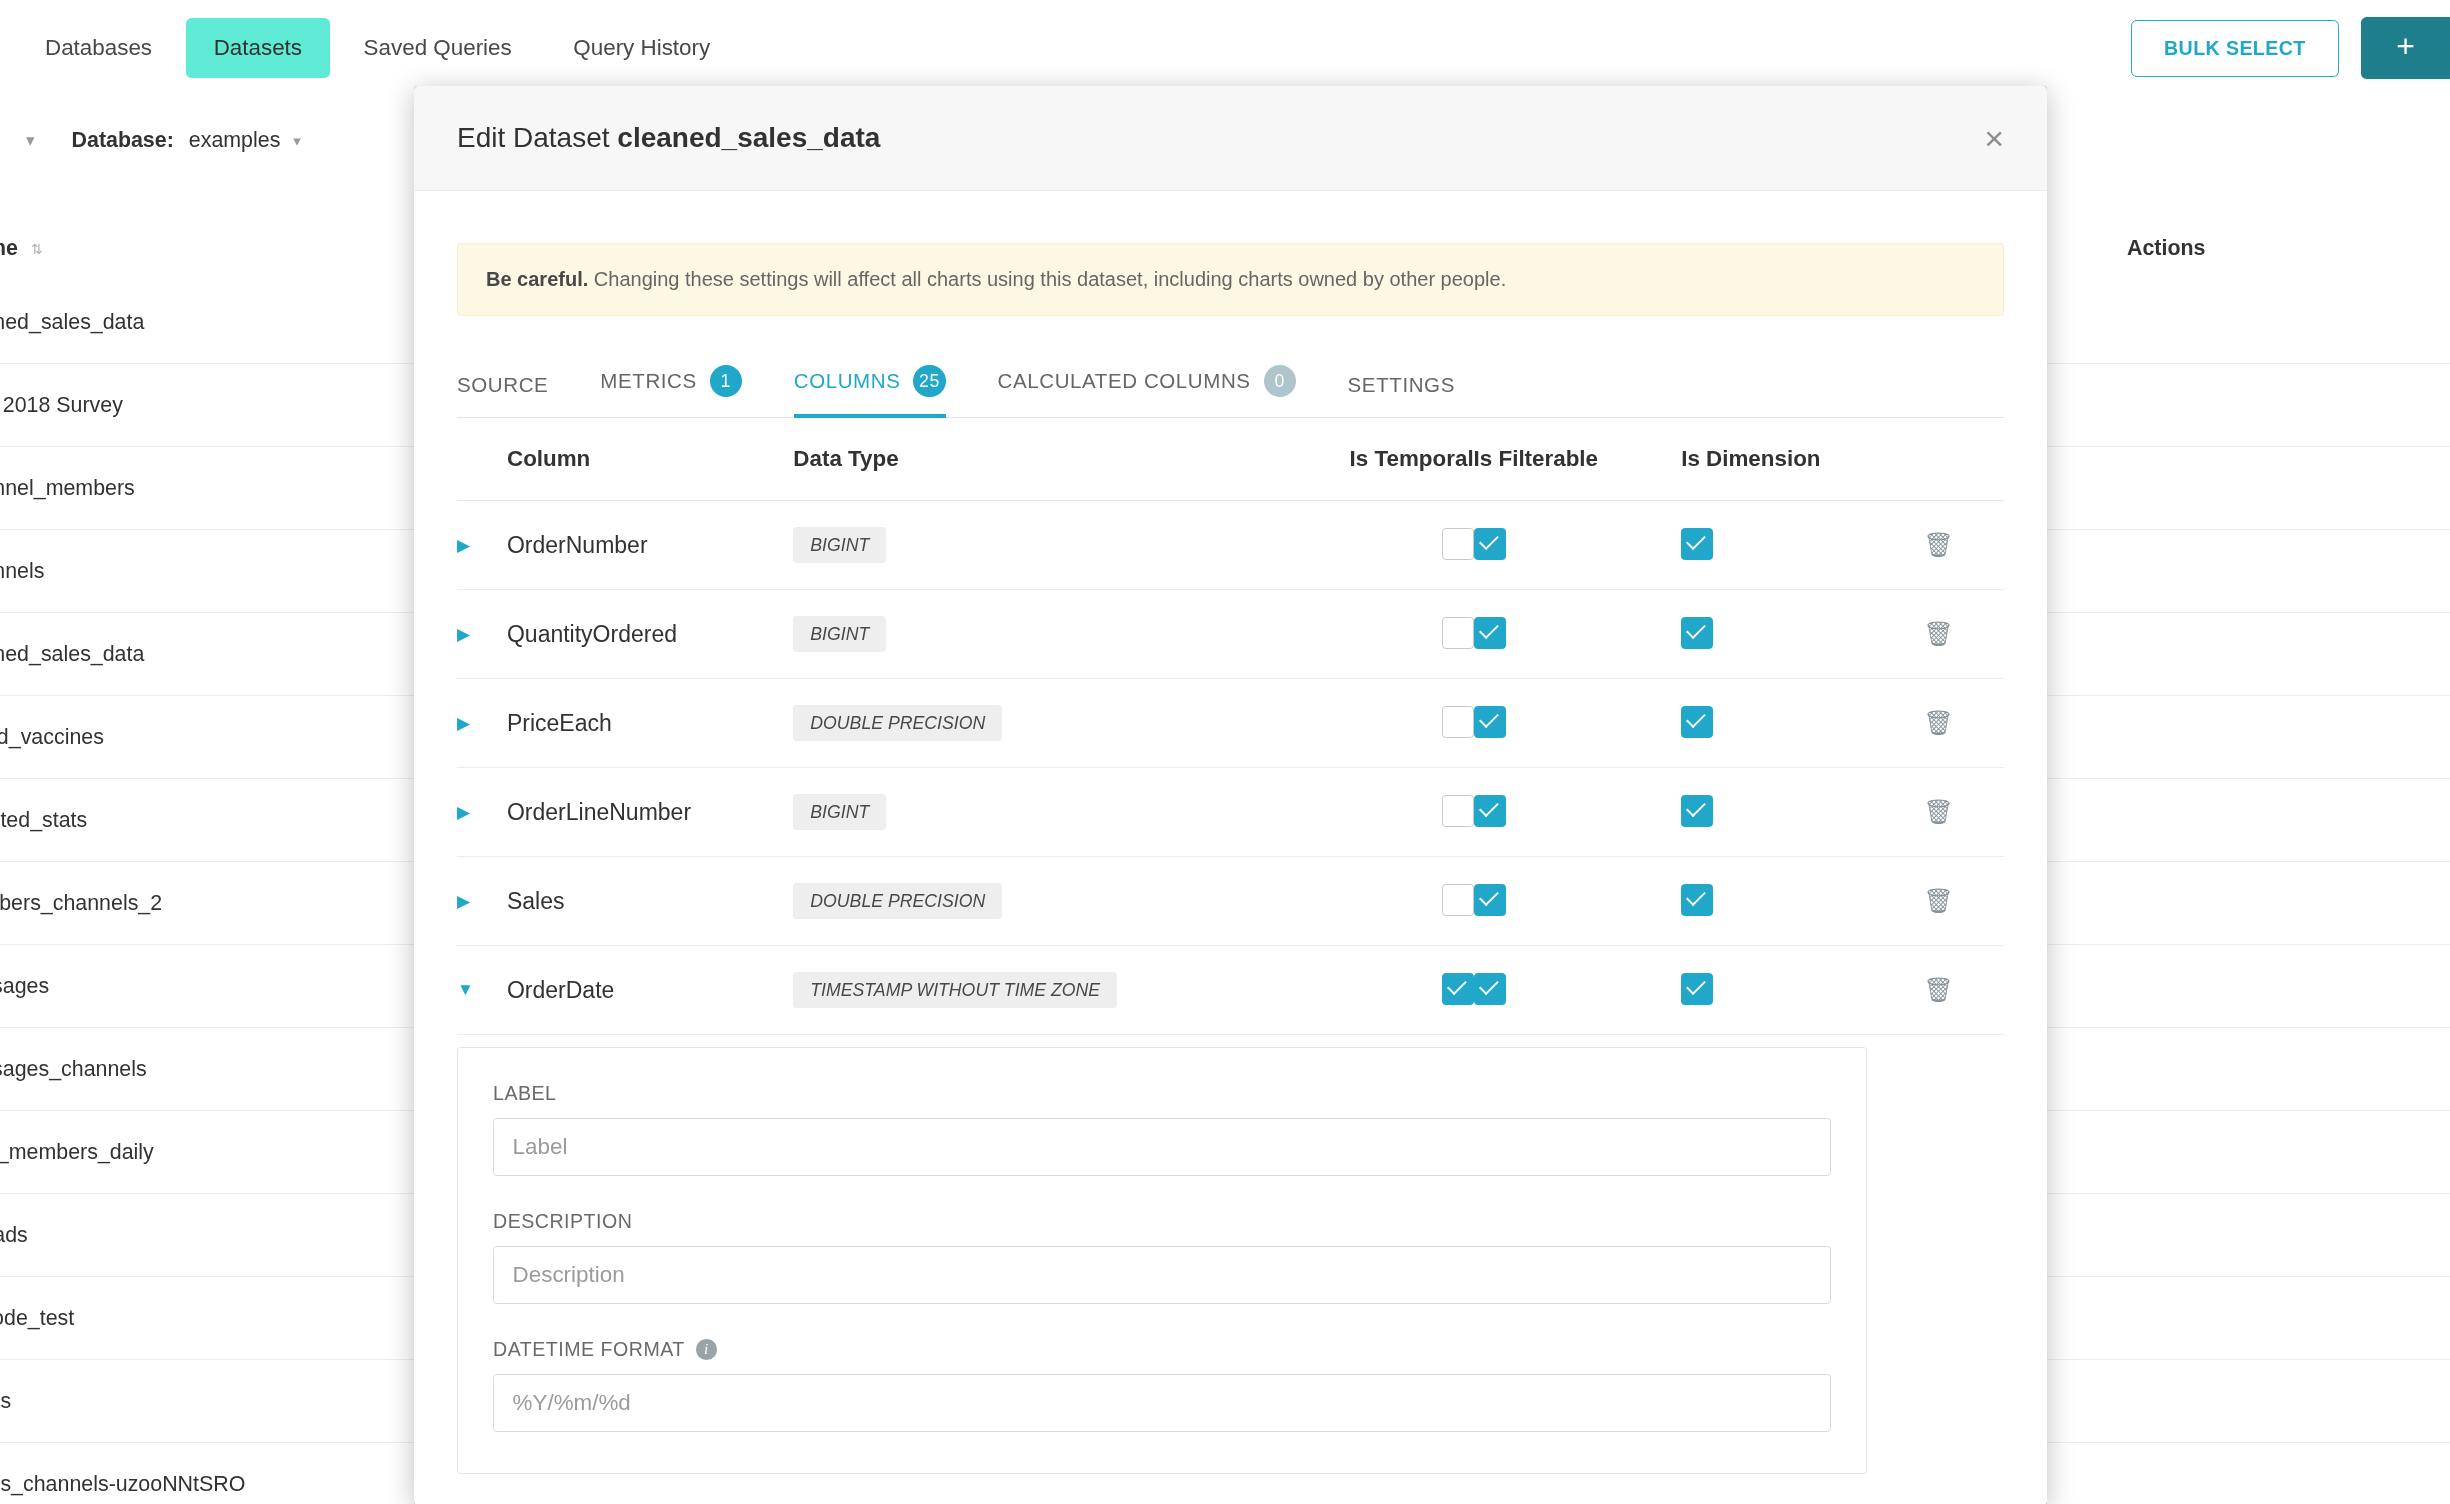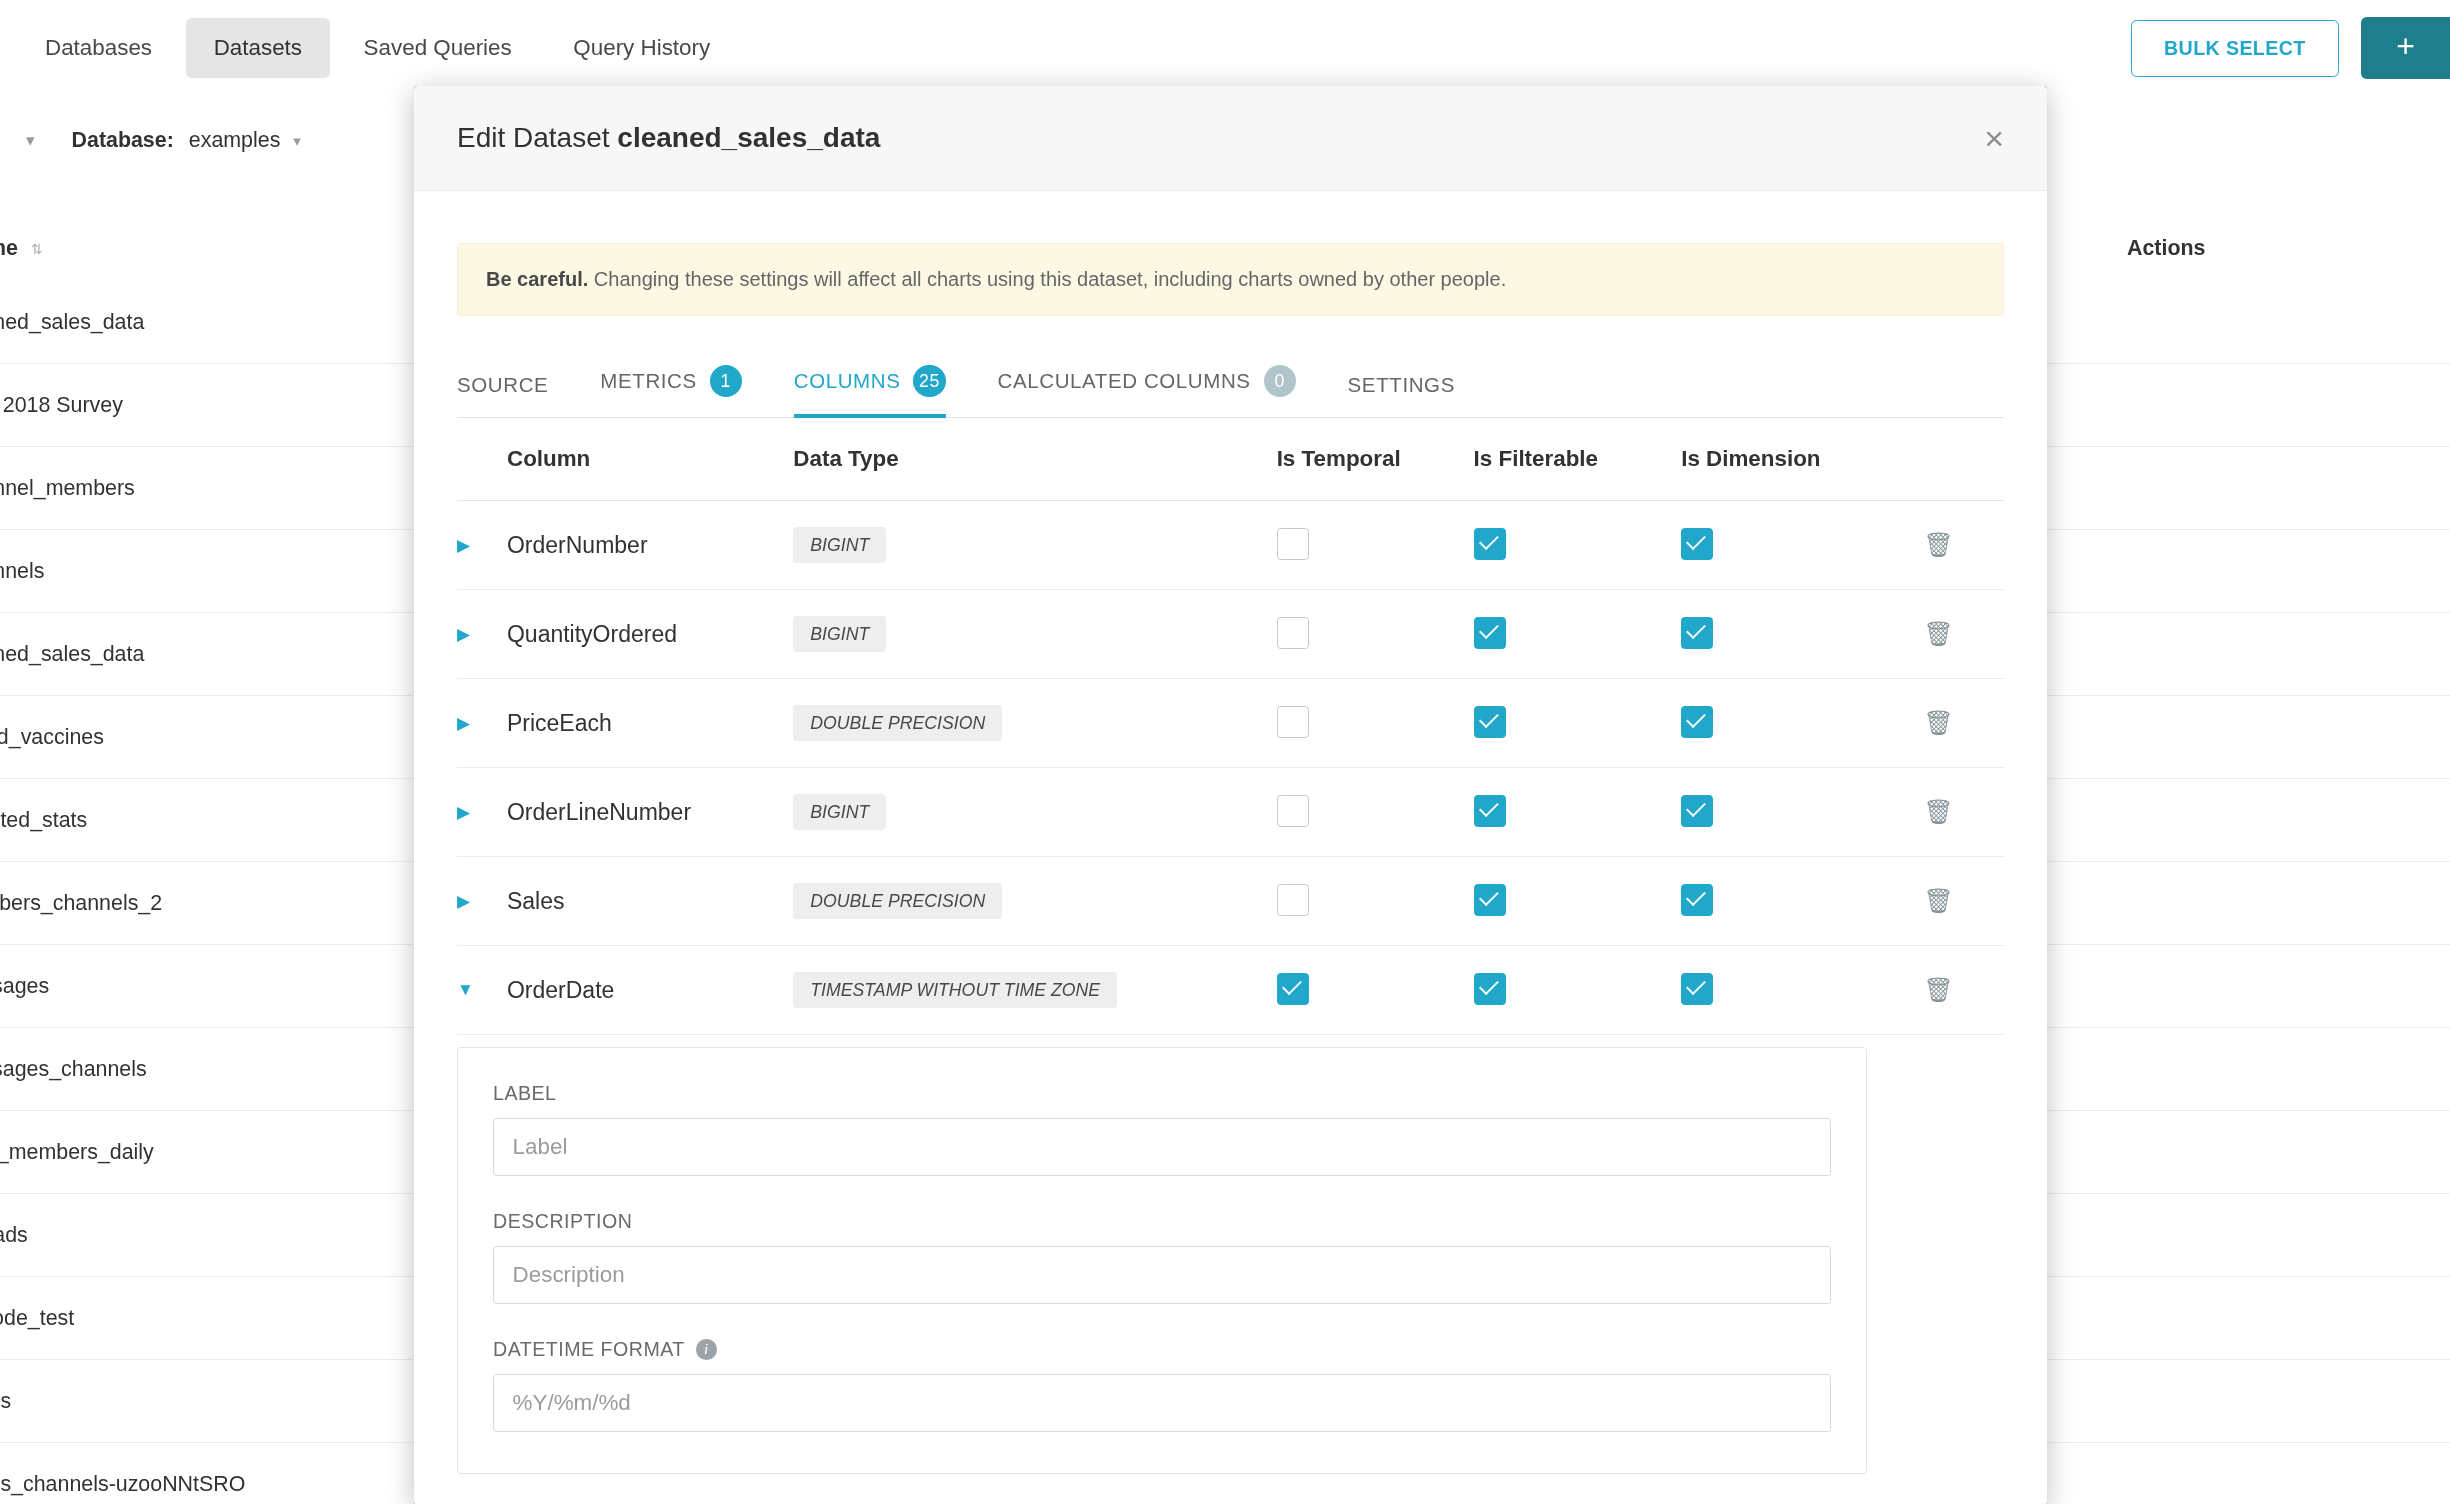--- a/index.html
+++ b/index.html
@@ -39,21 +39,21 @@
   .topnav-item {
     font-size: 22.4px;
     color: #484848;
     padding: 17px 28px;
     margin-right: 5.6px;
     border-radius: 5.6px;
     cursor: pointer;
     white-space: nowrap;
   }
   .topnav-item.active {
-    background: #e5e5e5;
+    background: #5eead4;
     color: #323232;
   }
   .topnav-right {
     position: absolute;
     right: 0;
     top: 17px;
     display: flex;
     align-items: center;
   }
   .bulk-select {
@@ -259,21 +259,21 @@
     align-items: center;
     height: 82px;
     border-bottom: 0.9px solid #e4e4e4;
     font-size: 22.4px;
     font-weight: bold;
     color: #323232;
   }
   .c-expand { width: 52px; }
   .c-name   { width: 298px; }
   .c-type   { width: 503px; }
-  .c-temp   { width: 205px; }
+  .c-temp   { width: 205px; text-align: right; }
   .c-filt   { width: 216px; }
   .c-dim    { width: 252px; }
   .c-del    { width: 84px; }
 
   .col-row {
     display: flex;
     align-items: center;
     height: 88px;
     border-bottom: 0.9px solid #ededed;
   }

